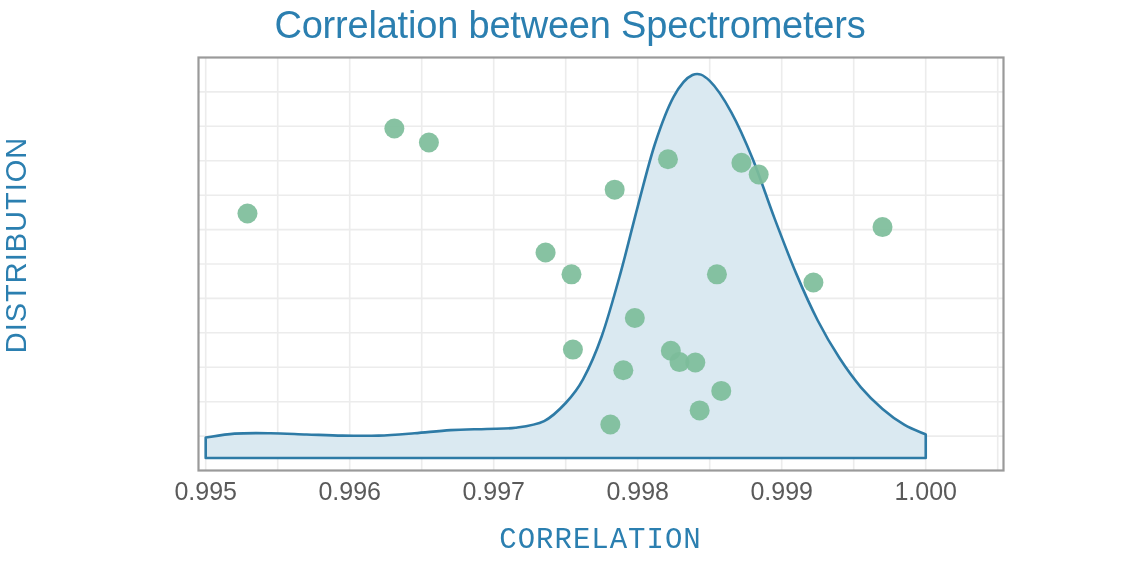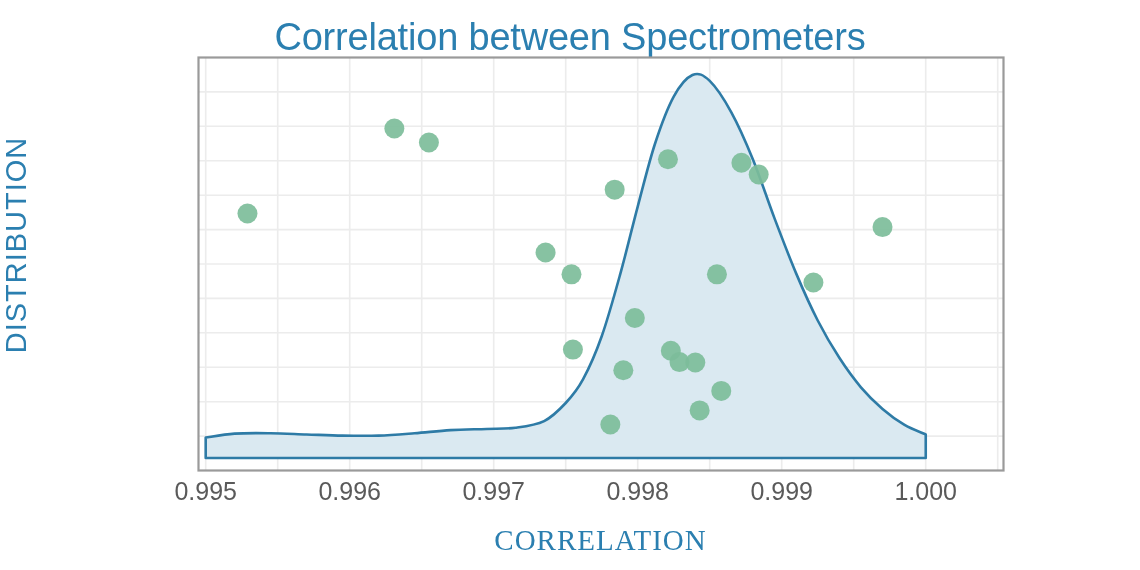--- a/index.html
+++ b/index.html
@@ -16,21 +16,21 @@
   }
   #figure {
     position: relative;
     width: 1140px;
     height: 570px;
     background: #ffffff;
   }
   #chart-title {
     position: absolute;
     left: 0;
-    top: 16px;
+    top: 4px;
     width: 1140px;
     text-align: center;
     font-family: "Liberation Sans", sans-serif;
     font-size: 38px;
     font-weight: 400;
     letter-spacing: -0.2px;
     color: #2b7fb0;
     white-space: nowrap;
   }
   #ylabel {
@@ -47,21 +47,21 @@
     letter-spacing: 1px;
     color: #2b7fb0;
     white-space: nowrap;
   }
   #xlabel {
     position: absolute;
     left: 198px;
     top: 524px;
     width: 805px;
     text-align: center;
-    font-family: Liberation Serif, serif;
+    font-family: Liberation Mono, monospace;
     font-size: 29px;
     letter-spacing: 1px;
     color: #2b7fb0;
     white-space: nowrap;
   }
   #plot-svg {
     position: absolute;
     left: 0;
     top: 0;
   }

